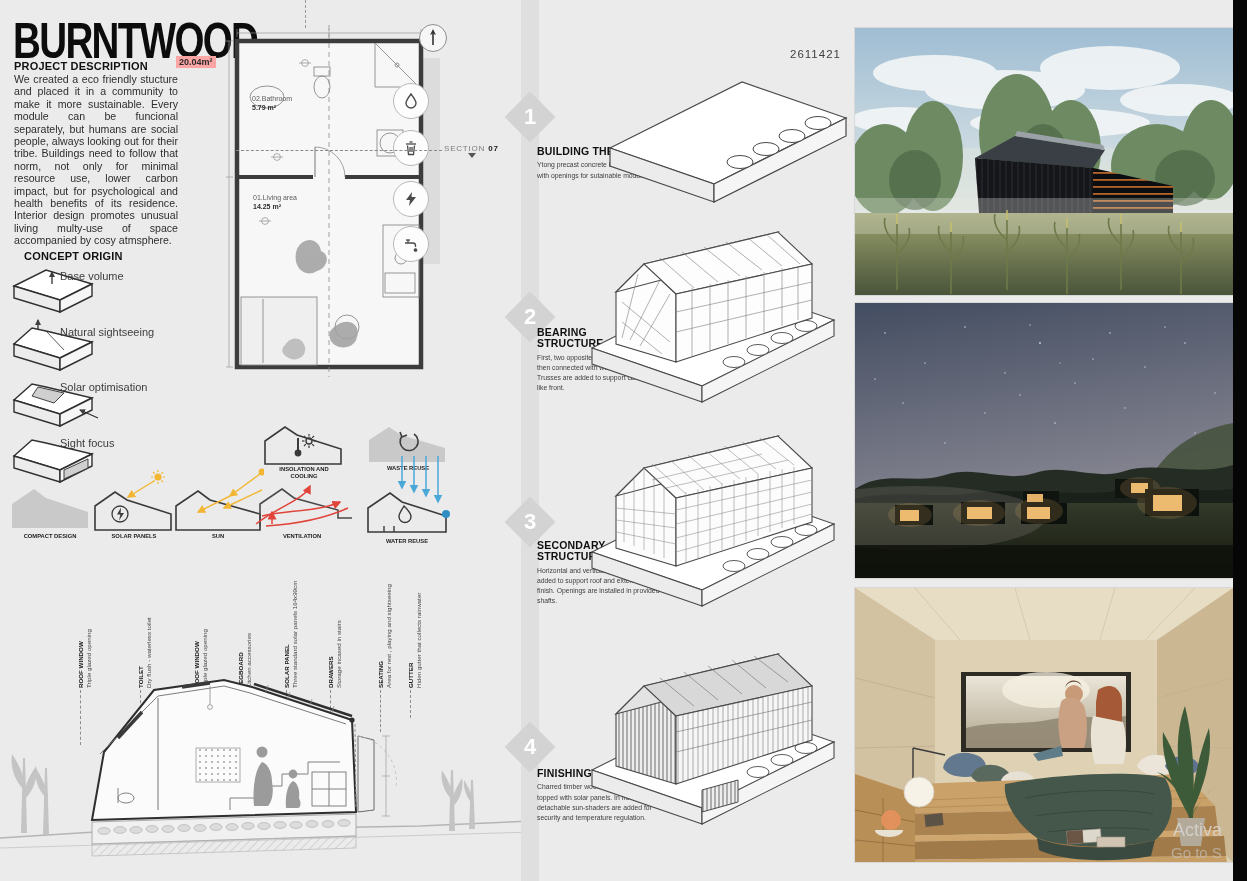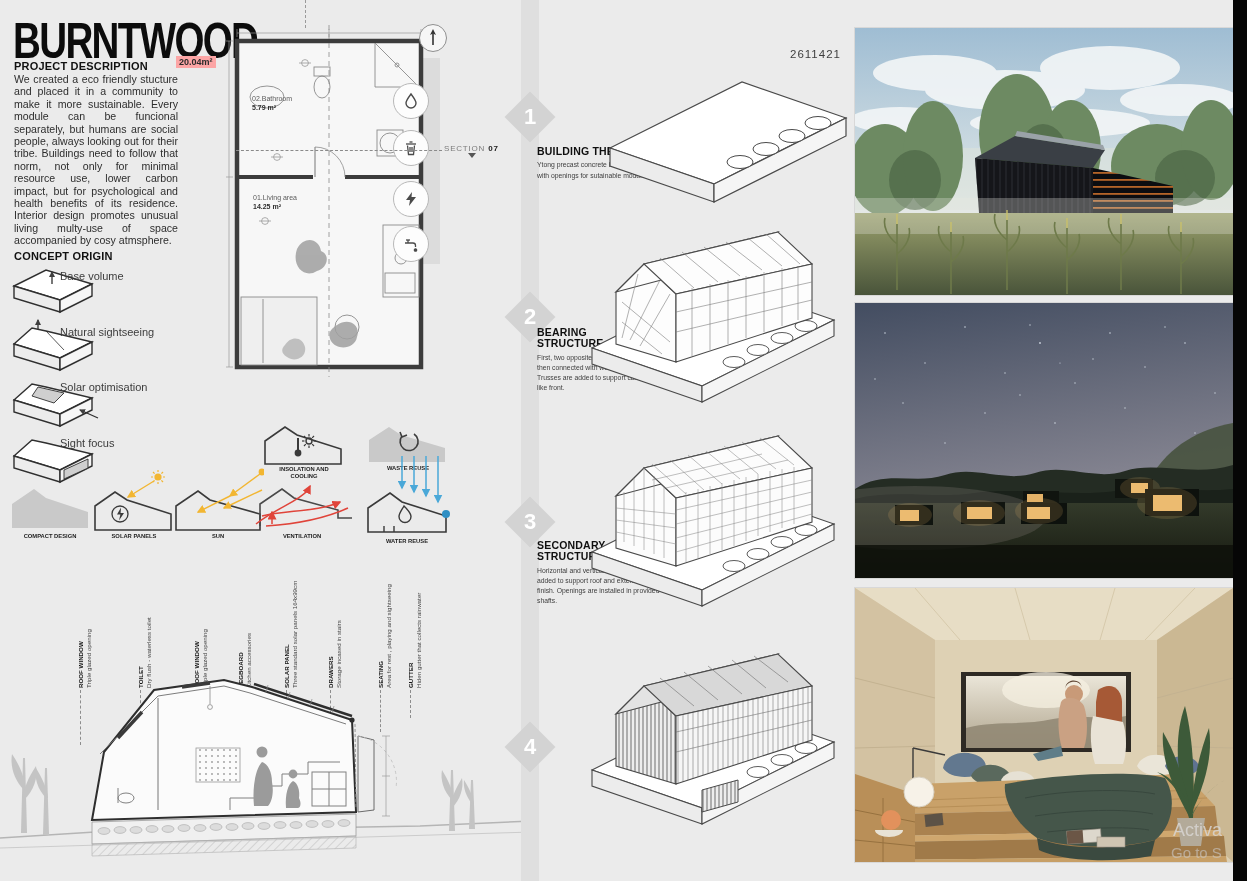--- a/index.html
+++ b/index.html
@@ -5,21 +5,21 @@
   html,body{margin:0;padding:0;background:#555;}
   #board{position:relative;width:1247px;height:881px;background:#ebebeb;overflow:hidden;
          font-family:"Liberation Sans",sans-serif;color:#222;}
   .abs{position:absolute;}
   
   #title{left:13px;top:10px;font-size:47px;font-weight:900;letter-spacing:-2px;
          transform:scaleX(.82) scaleY(1.08);transform-origin:0 0;color:#0c0c0c;white-space:nowrap;}
   .h-small{font-size:11px;font-weight:900;color:#111;letter-spacing:.2px;}
   #proj-head{left:14px;top:60px;}
   #proj-body{left:14px;top:73px;width:164px;font-size:10.6px;line-height:1.17;color:#2d2d2d;text-align:justify;}
-  #concept-head{left:14px;top:250px;text-align:right;}
+  #concept-head{left:24px;top:250px;text-align:right;}
   .concept-label{font-size:11px;color:#3c3c3c;width:106px;text-align:left;}
   .strat-label{position:absolute;font-size:5.8px;font-weight:900;color:#1d1d1d;text-align:center;line-height:1.25;}
   
   #plan-band{left:382px;top:58px;width:58px;height:206px;background:#dcdcdc;}
   .util-circle{position:absolute;width:34px;height:34px;border-radius:50%;background:#fdfdfd;
                border:1px solid #b8b8b8;display:flex;align-items:center;justify-content:center;}
   #total-area{left:176px;top:56px;font-size:9px;font-weight:900;color:#2a2a2a;background:#fca5a5;padding:1px 3px;}
   #section-line{left:236px;top:150px;width:206px;border-top:1px dashed #8a8a8a;}
   #section-label{left:444px;top:144px;font-size:8px;color:#7c7c7c;letter-spacing:.8px;}
   #section-label b{color:#1c1c1c;}
@@ -489,20 +489,24 @@
     <div class="step-desc" style="width:122px">Ytong precast concrete buidling pad, with openings for sutainable modules.</div>
   </div>
   <div class="step-text" style="top:327px">
     <div class="step-title" style="width:72px">BEARING STRUCTURE</div>
     <div class="step-desc" style="width:130px">First, two opposite frames are constructed, then connected with wooden beams. Trusses are added to support cantilever-like front.</div>
   </div>
   <div class="step-text" style="top:540px">
     <div class="step-title" style="width:78px">SECONDARY STRUCTURE</div>
     <div class="step-desc" style="width:126px">Horizontal and vertical woodwork is added to support roof and exterior wall finish. Openings are installed in provided shafts.</div>
   </div>
+  <div class="step-text" style="top:768px">
+    <div class="step-title" style="width:130px">FINISHING</div>
+    <div class="step-desc" style="width:134px">Charred timber woodwork is added, then topped with solar panels. In front, detachable sun-shaders are added for security and temperature regulation.</div>
+  </div>
 
   <svg class="abs" style="left:590px;top:52px" width="270" height="170" viewBox="0 0 270 170">
     <g stroke="#4a4a4a" stroke-width="1.2">
       <path d="M20,96 L152,30 L256,66 L124,132 Z" fill="#ffffff"></path>
       <path d="M20,96 L20,114 L124,150 L124,132 Z" fill="#ececec"></path>
       <path d="M124,132 L124,150 L256,84 L256,66 Z" fill="#f5f5f5"></path>
     </g>
     <g fill="#fff" stroke="#4a4a4a" stroke-width="1">
       <ellipse cx="150" cy="110" rx="13" ry="6.5"></ellipse>
         <ellipse cx="176" cy="97" rx="13" ry="6.5"></ellipse>

